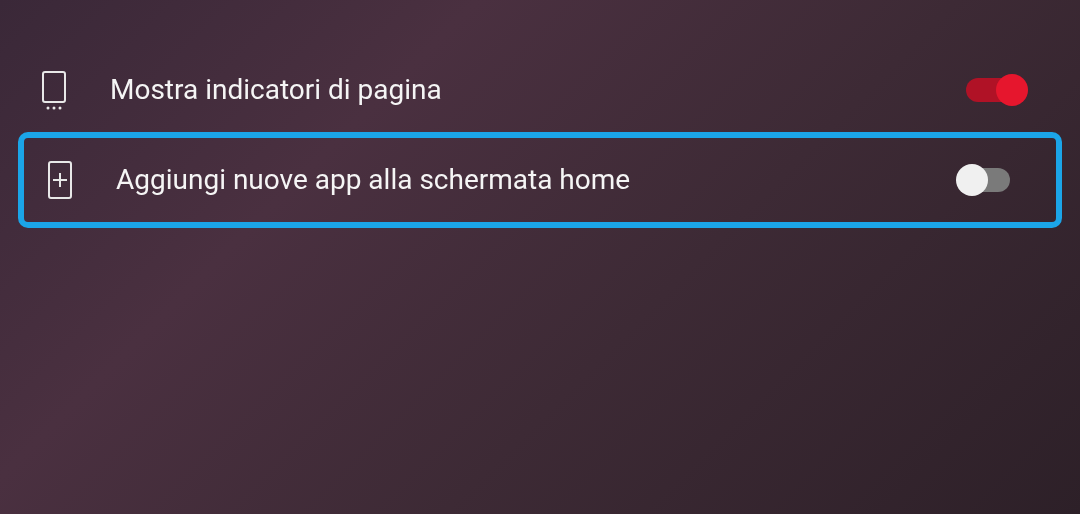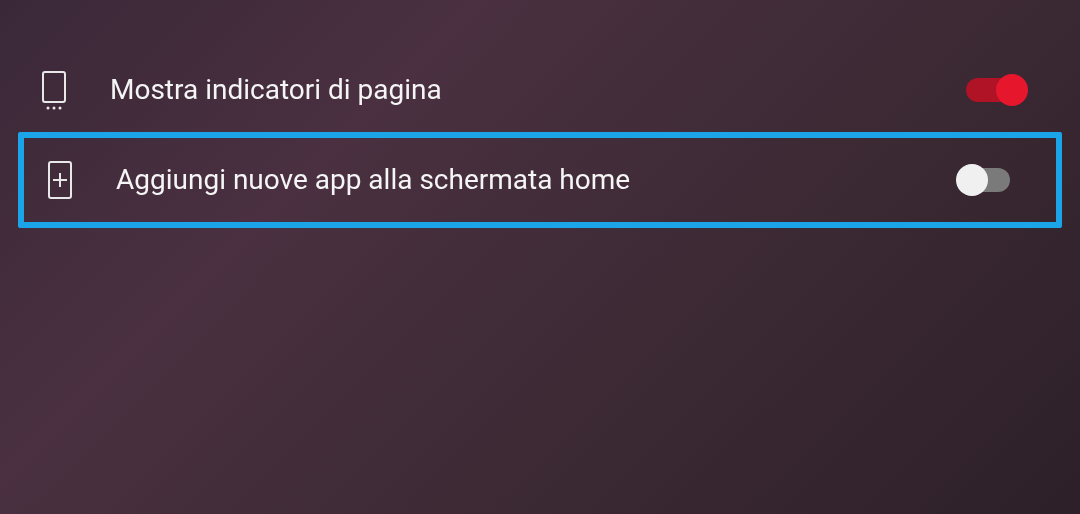--- a/index.html
+++ b/index.html
@@ -97,21 +97,21 @@
       background: #e6162d;
       left: 32px;
     }
     .toggle.off .toggle-thumb {
       background: #f0f0f0;
       left: -2px;
     }
     .highlighted-item {
       margin: 0 18px;
       border: 6px solid #1ba5e8;
-      border-radius: 2px;
+      border-radius: 10px;
       padding: 22px;
     }
     .highlighted-item .icon-wrapper {
       width: 70px;
     }
     .partial-title {
       color: #f5f5f5;
       font-size: 28px;
       font-weight: 400;
       opacity: 0.7;

